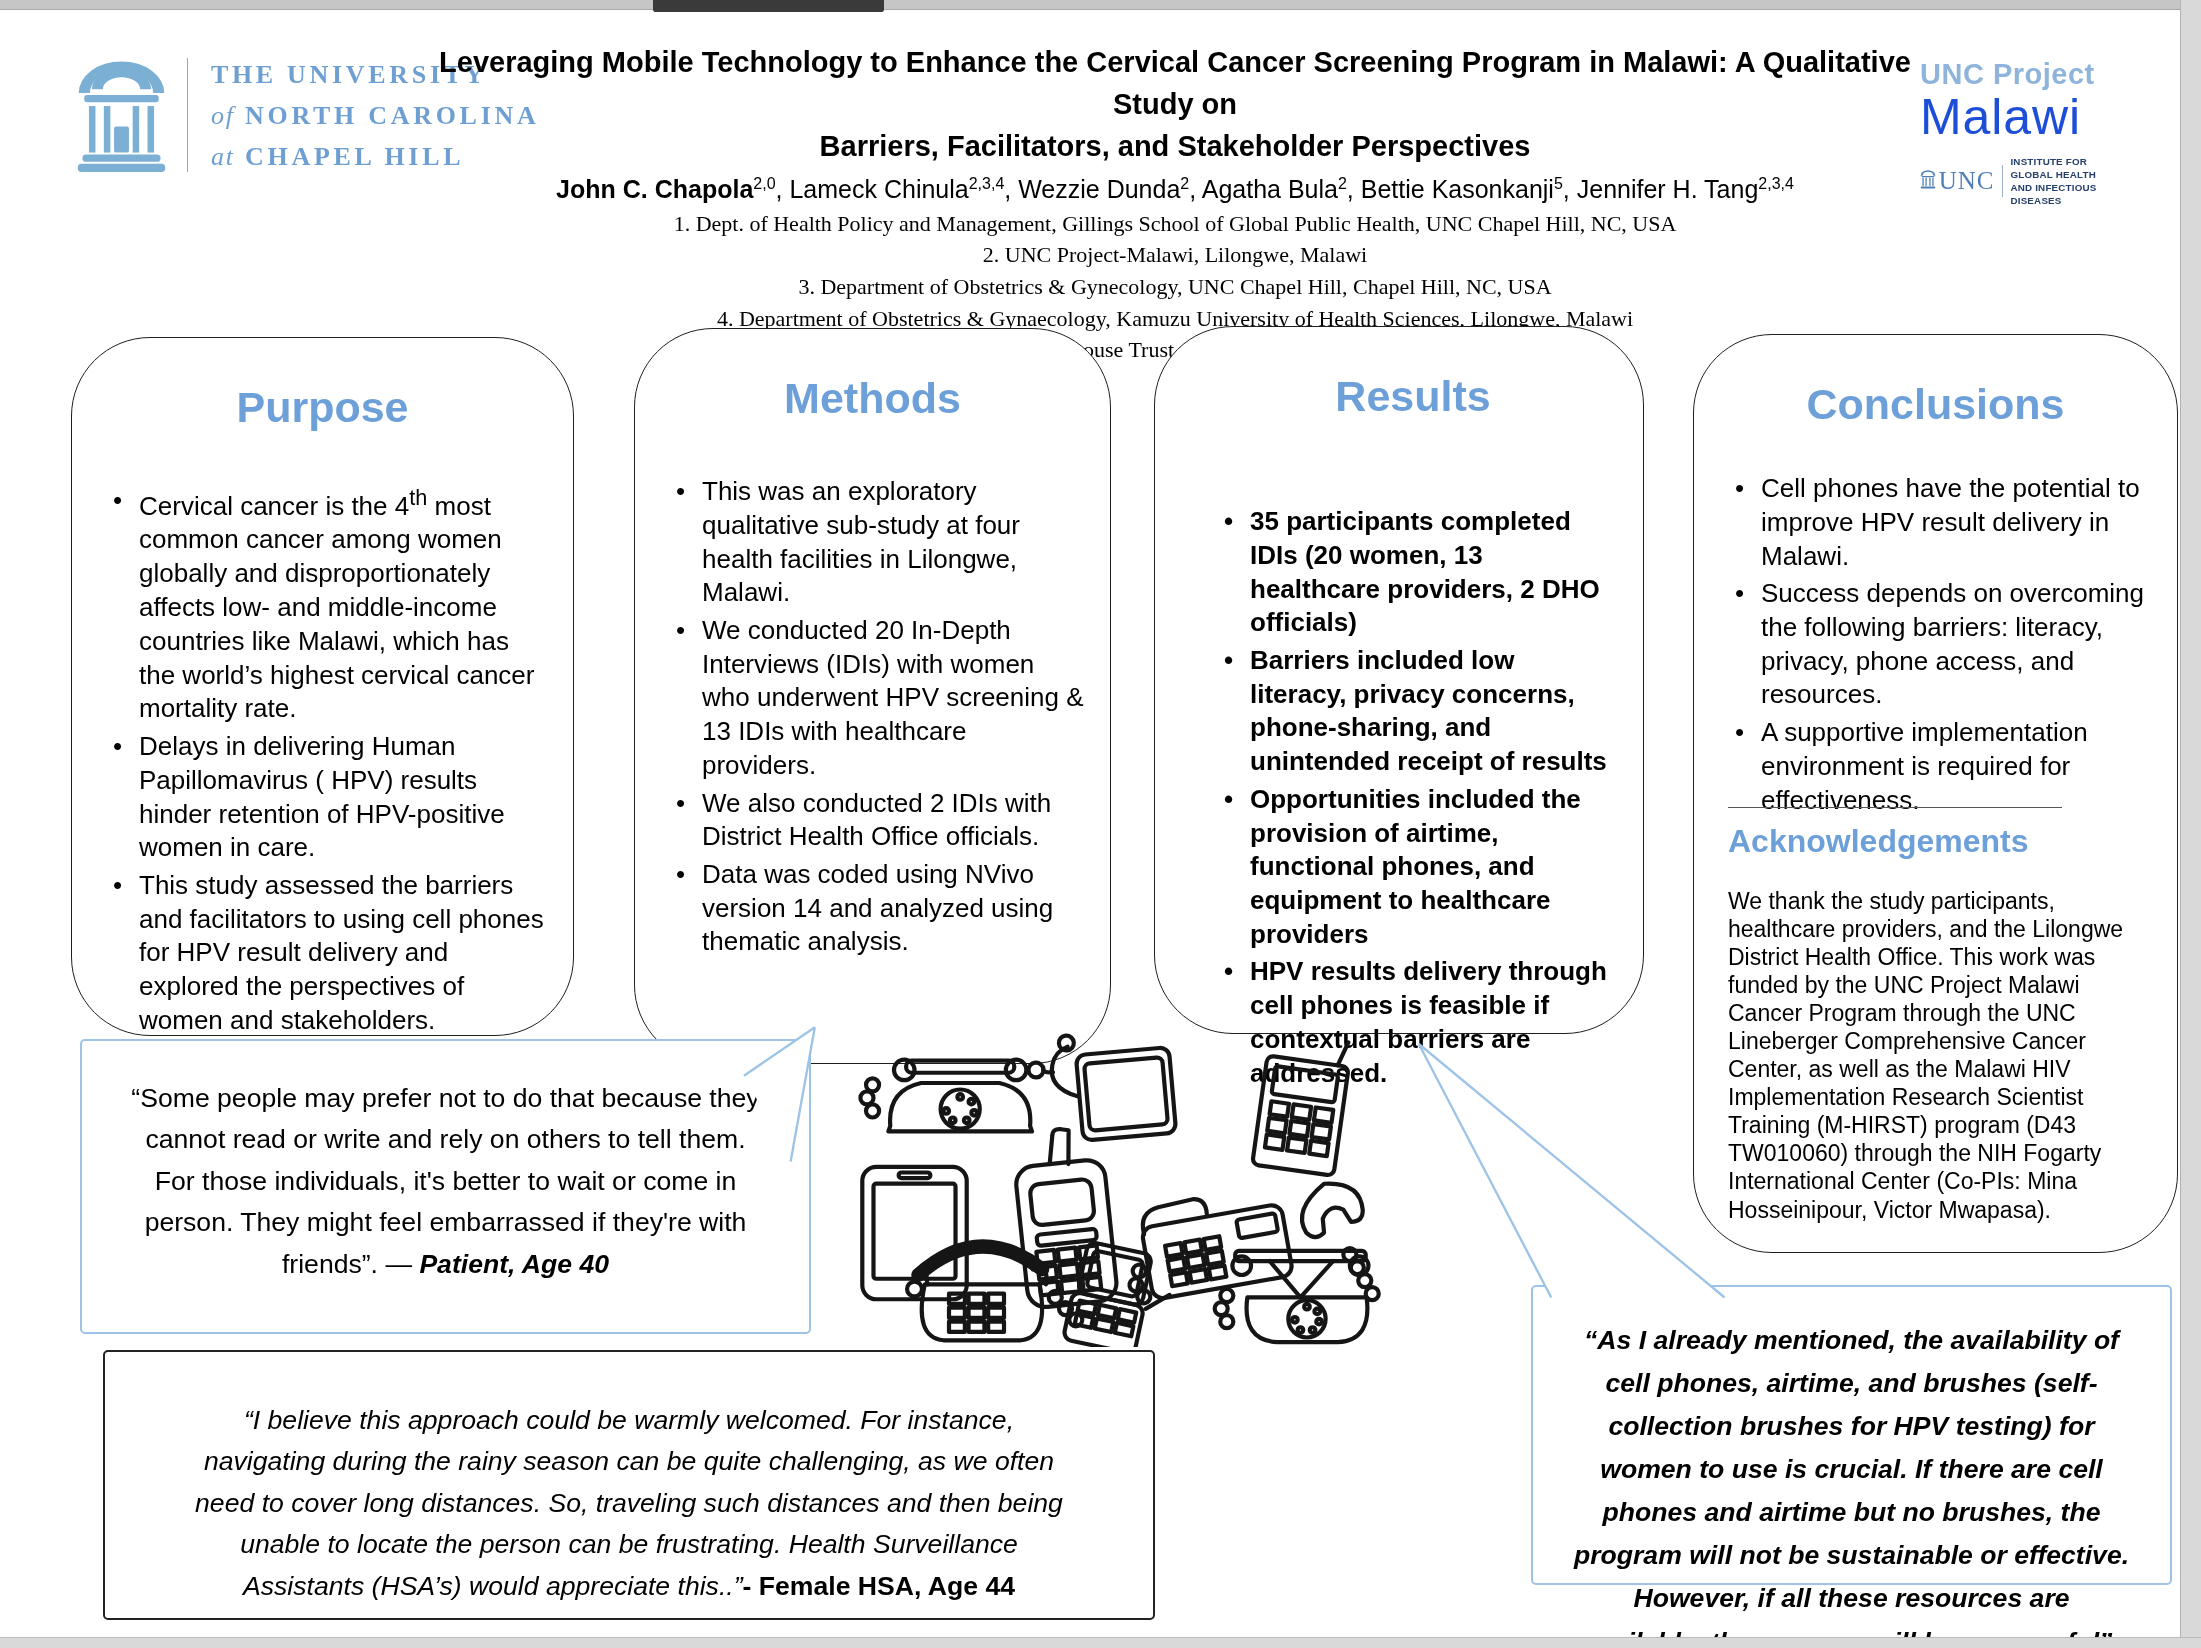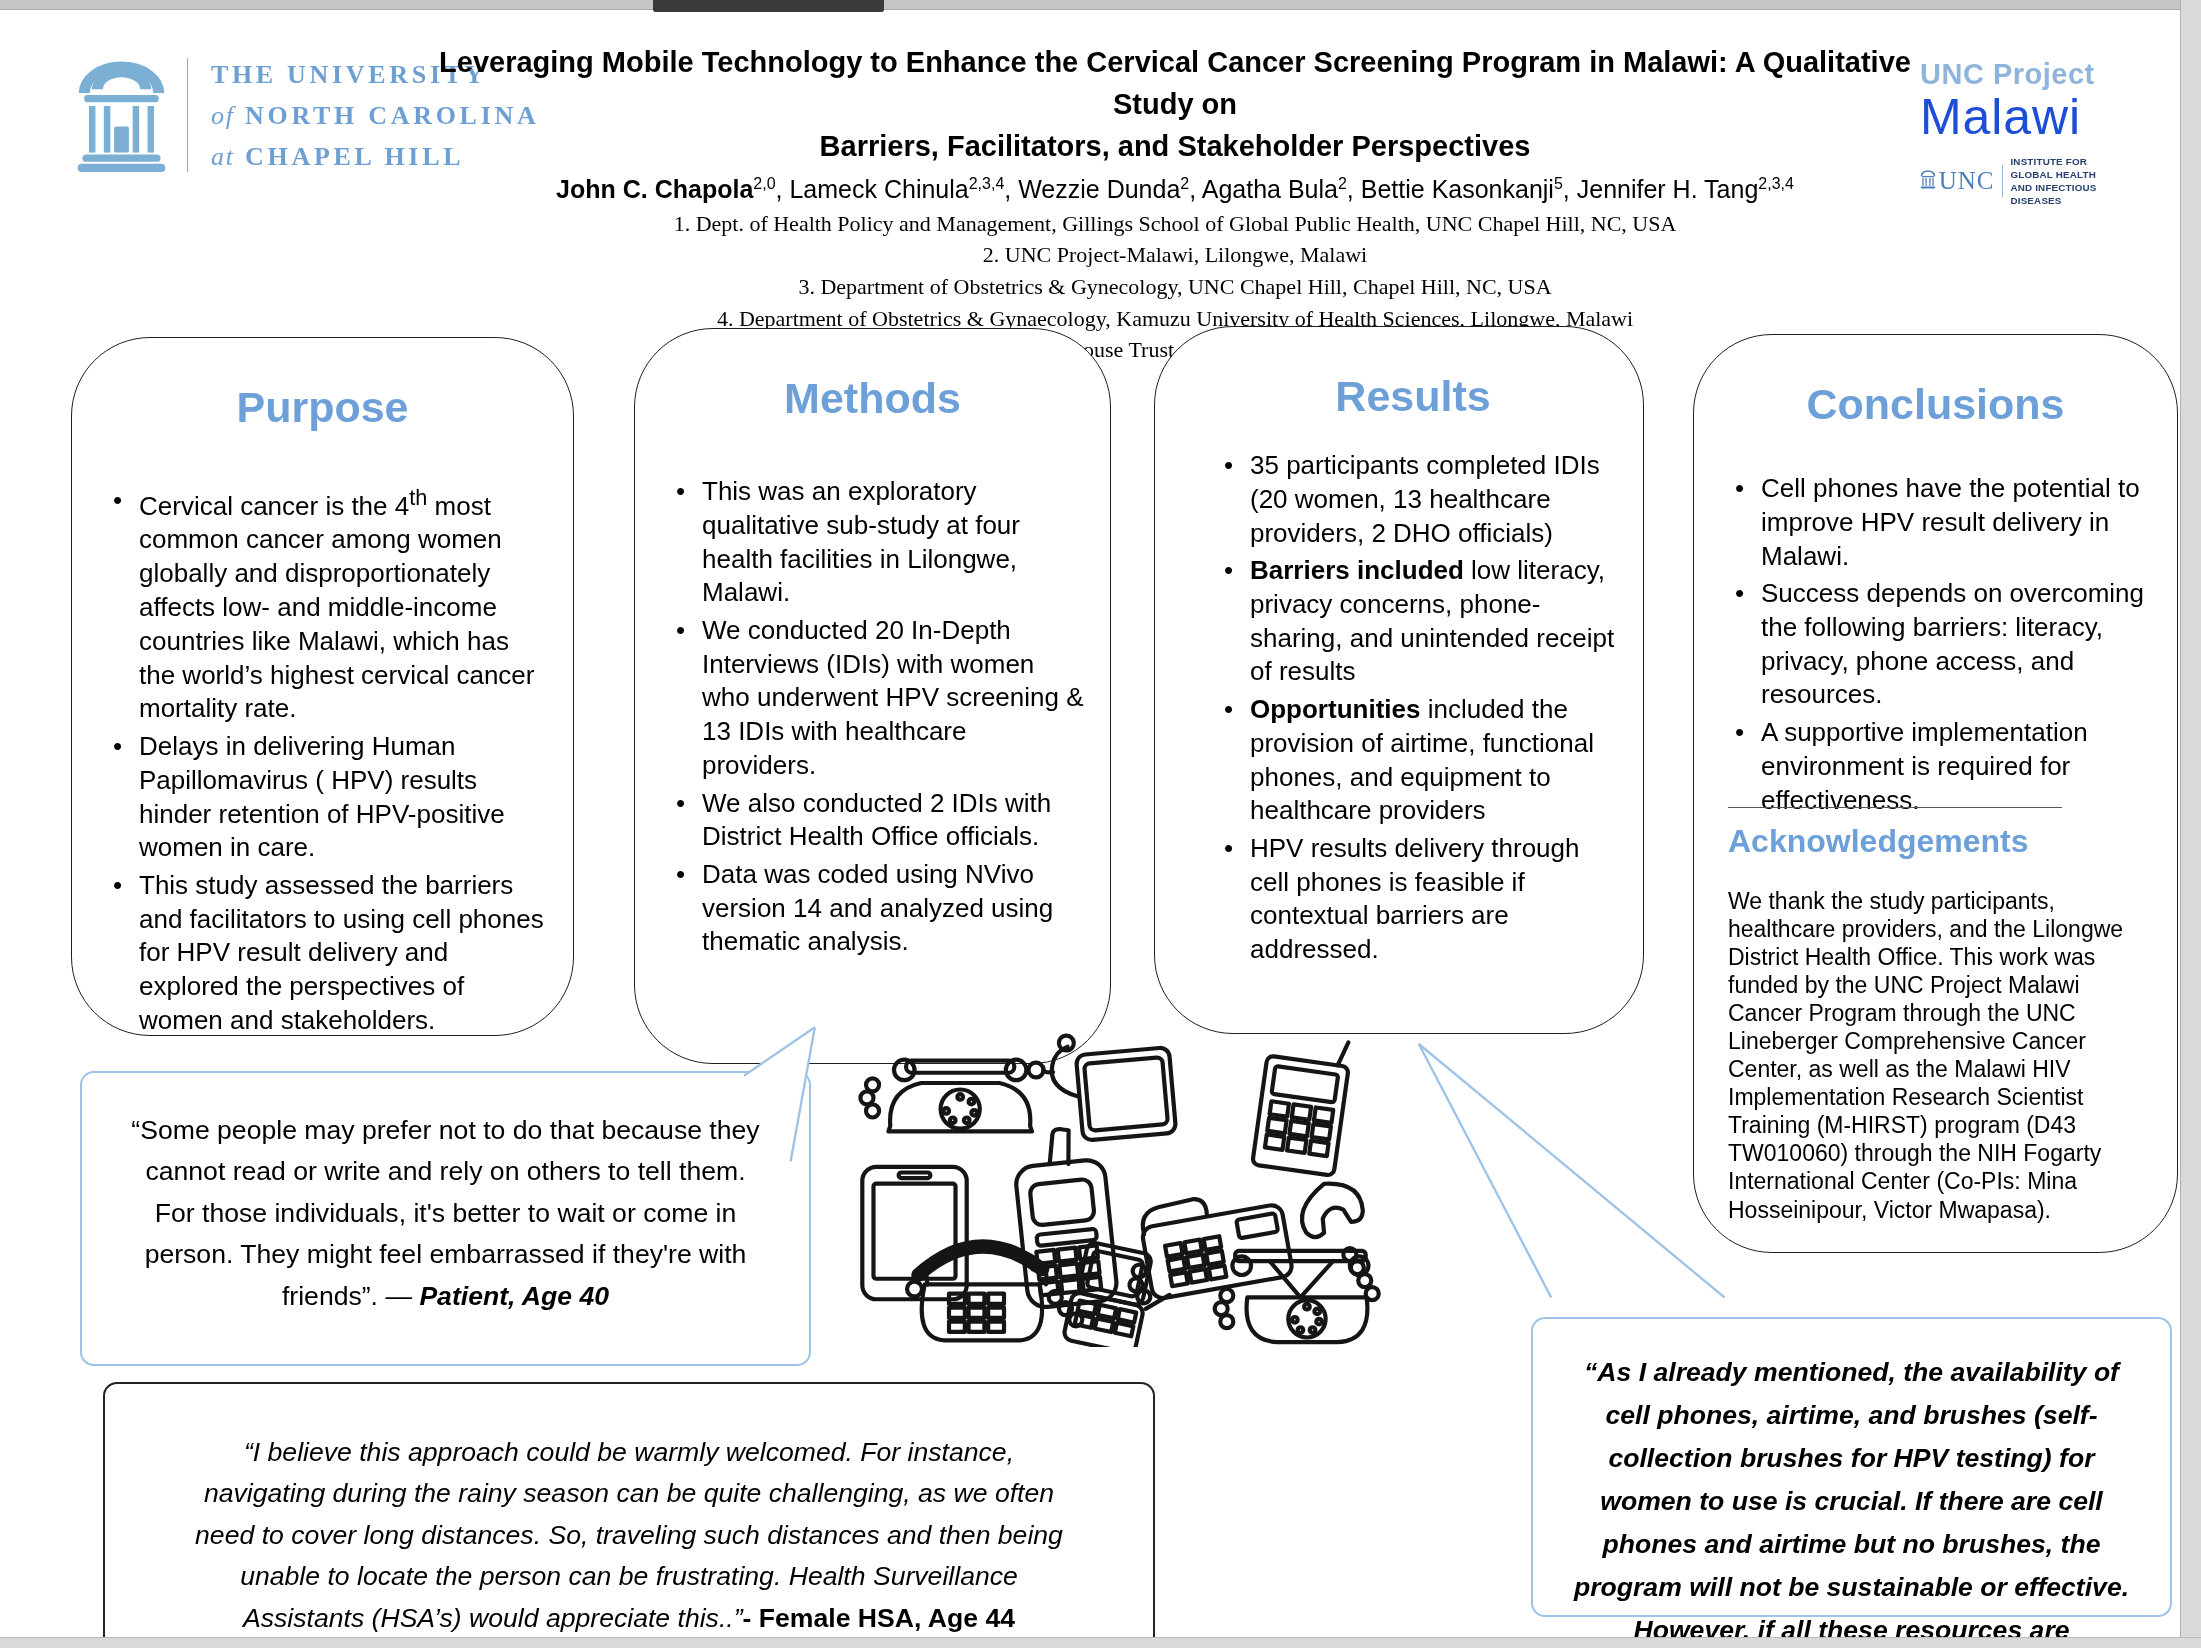--- a/index.html
+++ b/index.html
@@ -36,29 +36,29 @@
   
   .box{position:absolute;background:#fff;border:1.9px solid #1f1f1f;border-radius:79px;box-sizing:border-box;}
   #box-purpose{left:71px;top:337px;width:503px;height:699px;}
   #box-methods{left:634px;top:328px;width:477px;height:736px;}
   #box-results{left:1154px;top:326px;width:490px;height:708px;padding-left:28px;}
   #box-conclusions{left:1693px;top:334px;width:485px;height:919px;}
   .box-title{font-size:43px;font-weight:bold;color:#6D9FD8;text-align:center;margin:45px 0 0;}
   .box ul{list-style:none;margin:52px 0 0;padding:0 26px 0 39px;font-size:26px;line-height:1.3;}
   .box li{position:relative;padding-left:28px;margin-bottom:3.7px;}
   .box li::before{content:"\2022";position:absolute;left:1.9px;}
-  #box-results ul{margin-top:28px;}
+  #box-results ul{margin-top:84px;font-weight:bold;}
   #box-conclusions ul{margin-top:43px;padding-right:22.4px;}
 
   .ack-divider{position:absolute;left:34px;top:472px;width:334px;border-top:1.9px solid #555;}
   .ack-title{position:absolute;left:34px;top:488px;font-size:32px;font-weight:bold;color:#6D9FD8;}
   .ack-text{position:absolute;left:34px;top:552px;width:421px;font-size:23px;line-height:1.22;}
 
   
-  .bubble{position:absolute;background:#fff;box-sizing:border-box;border-radius:14px;margin-top:32px;}
+  .bubble{position:absolute;background:#fff;box-sizing:border-box;border-radius:5px;}
   #bubble-patient{left:80px;top:1039px;width:731px;height:295px;border:2.3px solid #9DC3E6;}
   #bubble-patient p{margin:37px 0 0;padding:0 43px;font-size:26.6px;line-height:1.56;text-align:center;}
   #bubble-patient .attr{font-weight:bold;font-style:italic;}
   #bubble-female{left:103px;top:1350px;width:1052px;height:270px;border:2.3px solid #222;}
   #bubble-female p{margin:48px 0 0;padding:0 78px;font-size:26.6px;line-height:1.56;text-align:center;font-style:italic;}
   #bubble-female .attr{font-style:normal;font-weight:600;}
   #bubble-male{left:1531px;top:1285px;width:641px;height:300px;border:2.3px solid #9DC3E6;}
   #bubble-male p{margin:32px 0 0;padding:0 39px;font-size:26.6px;line-height:1.62;text-align:center;font-style:italic;font-weight:600;}
 
   .tails{position:absolute;left:0;top:0;width:2202px;height:1648px;pointer-events:none;}

